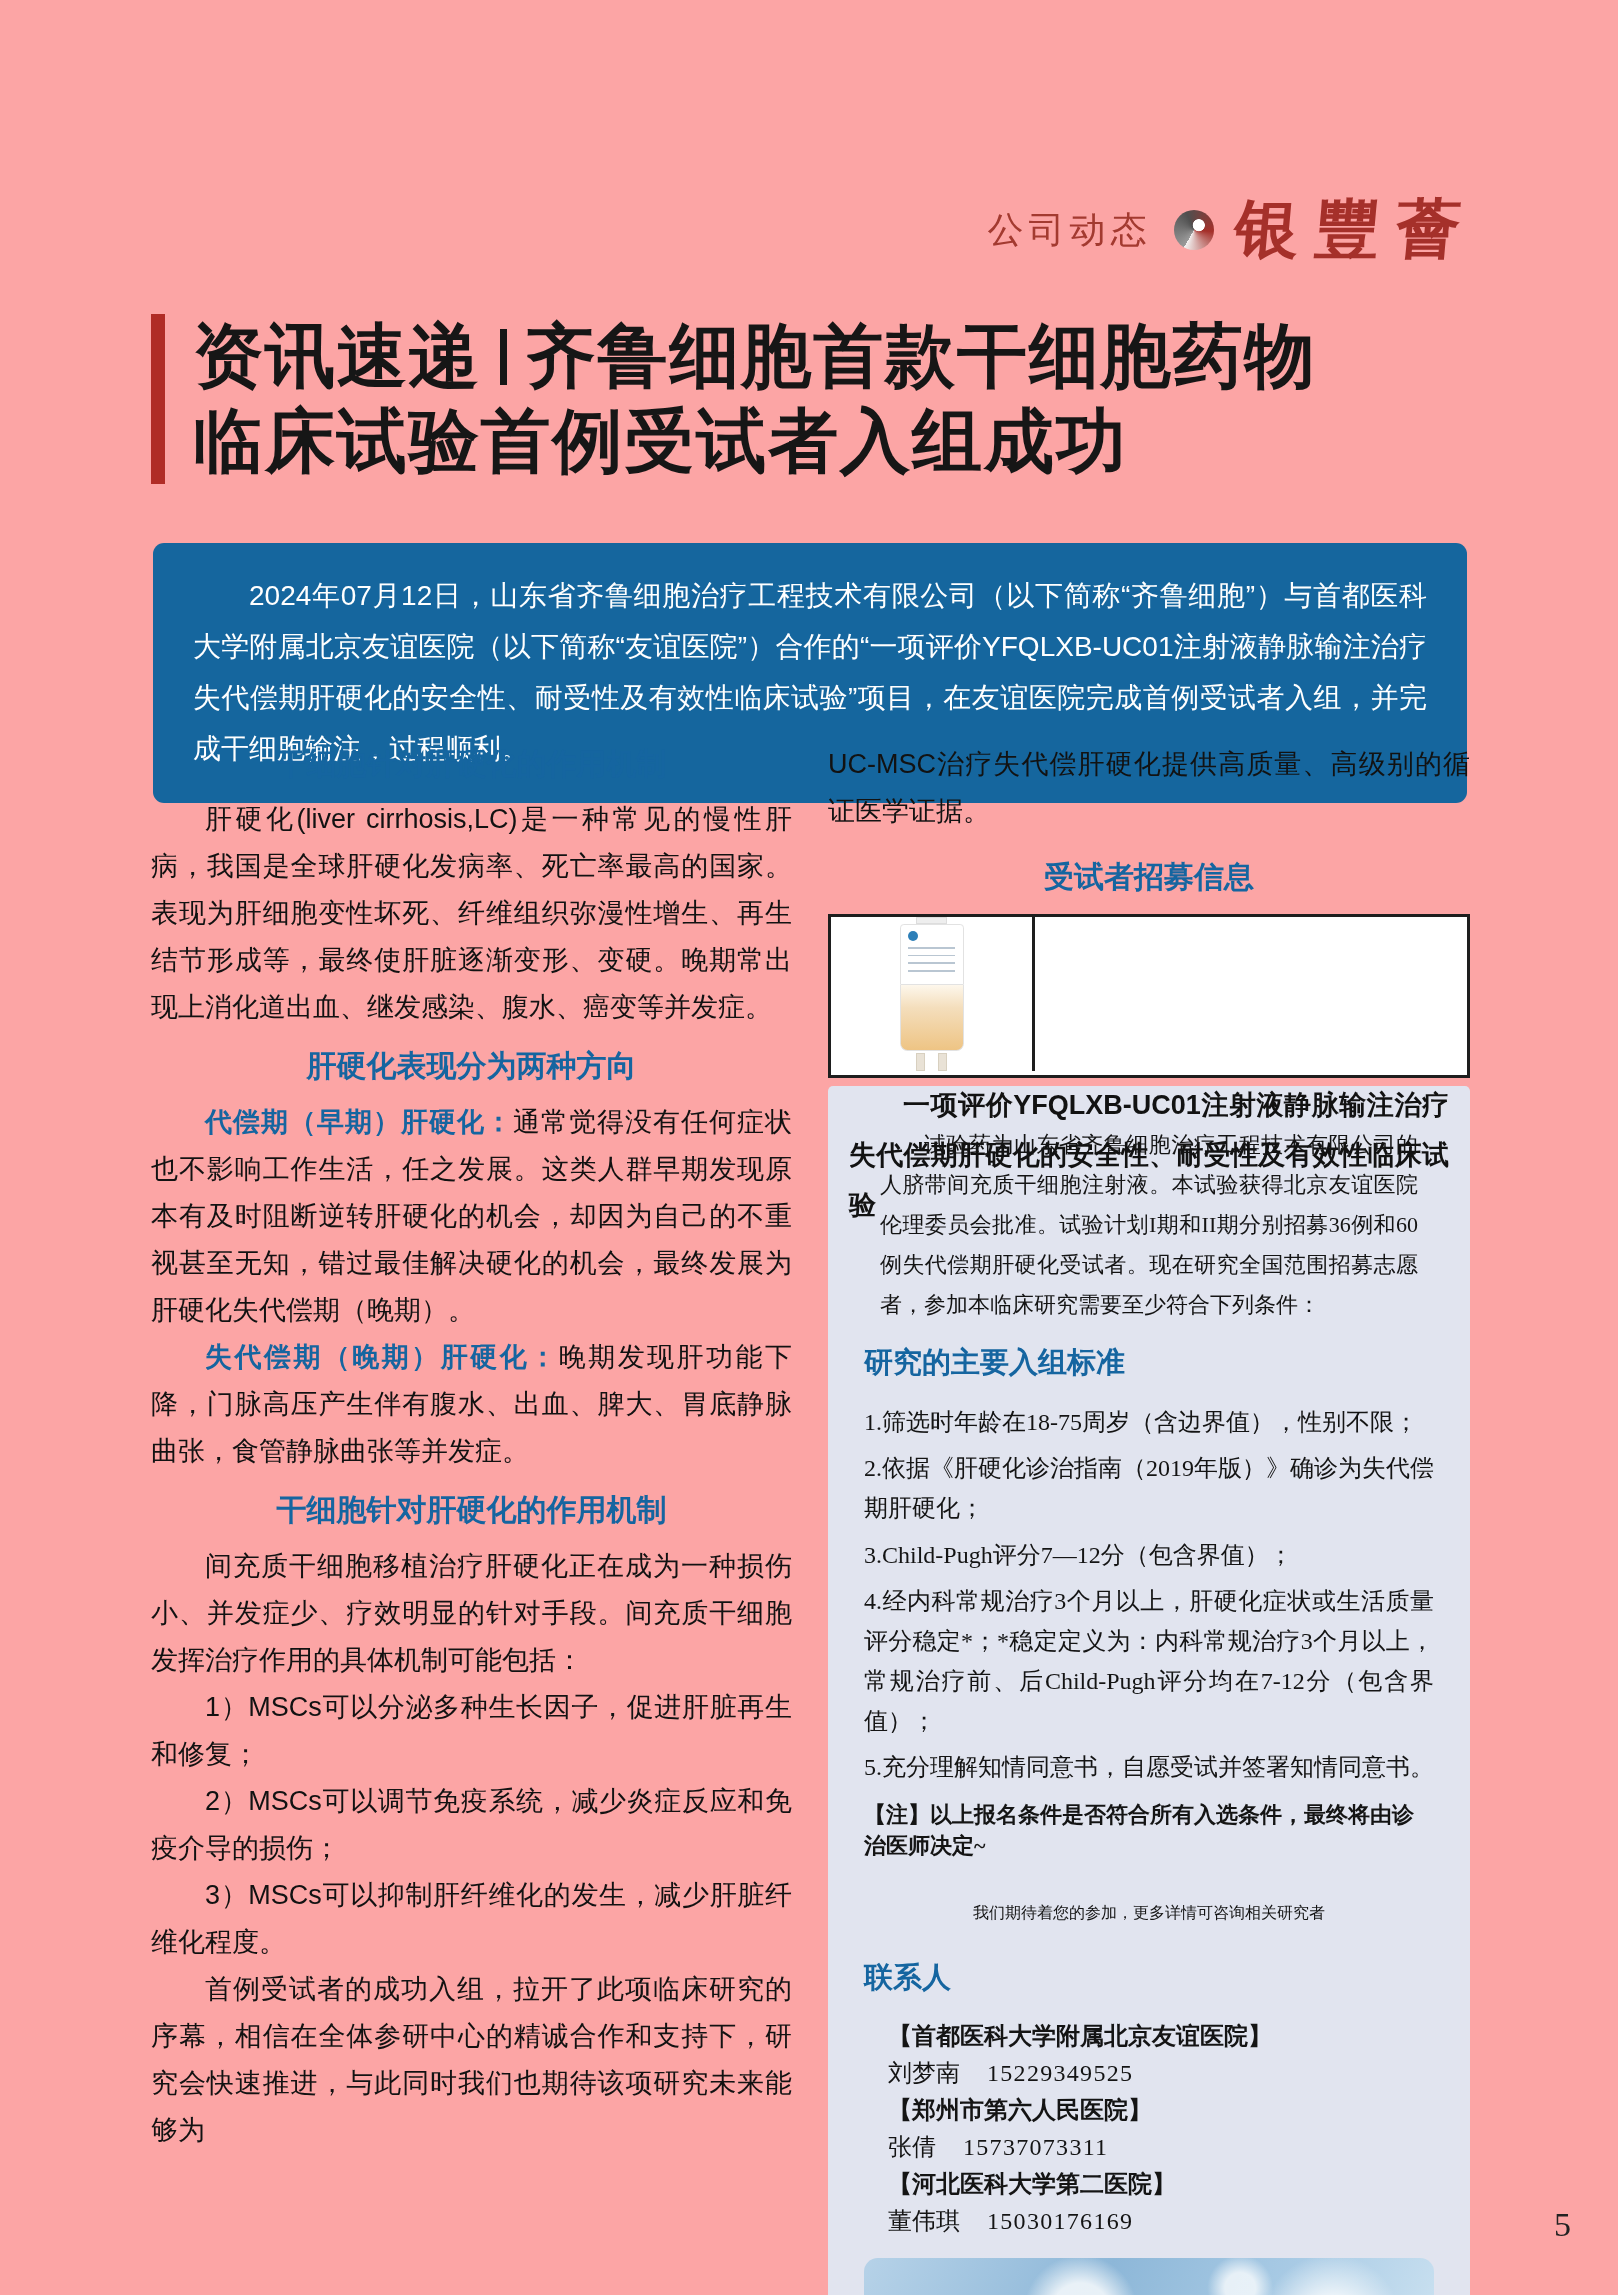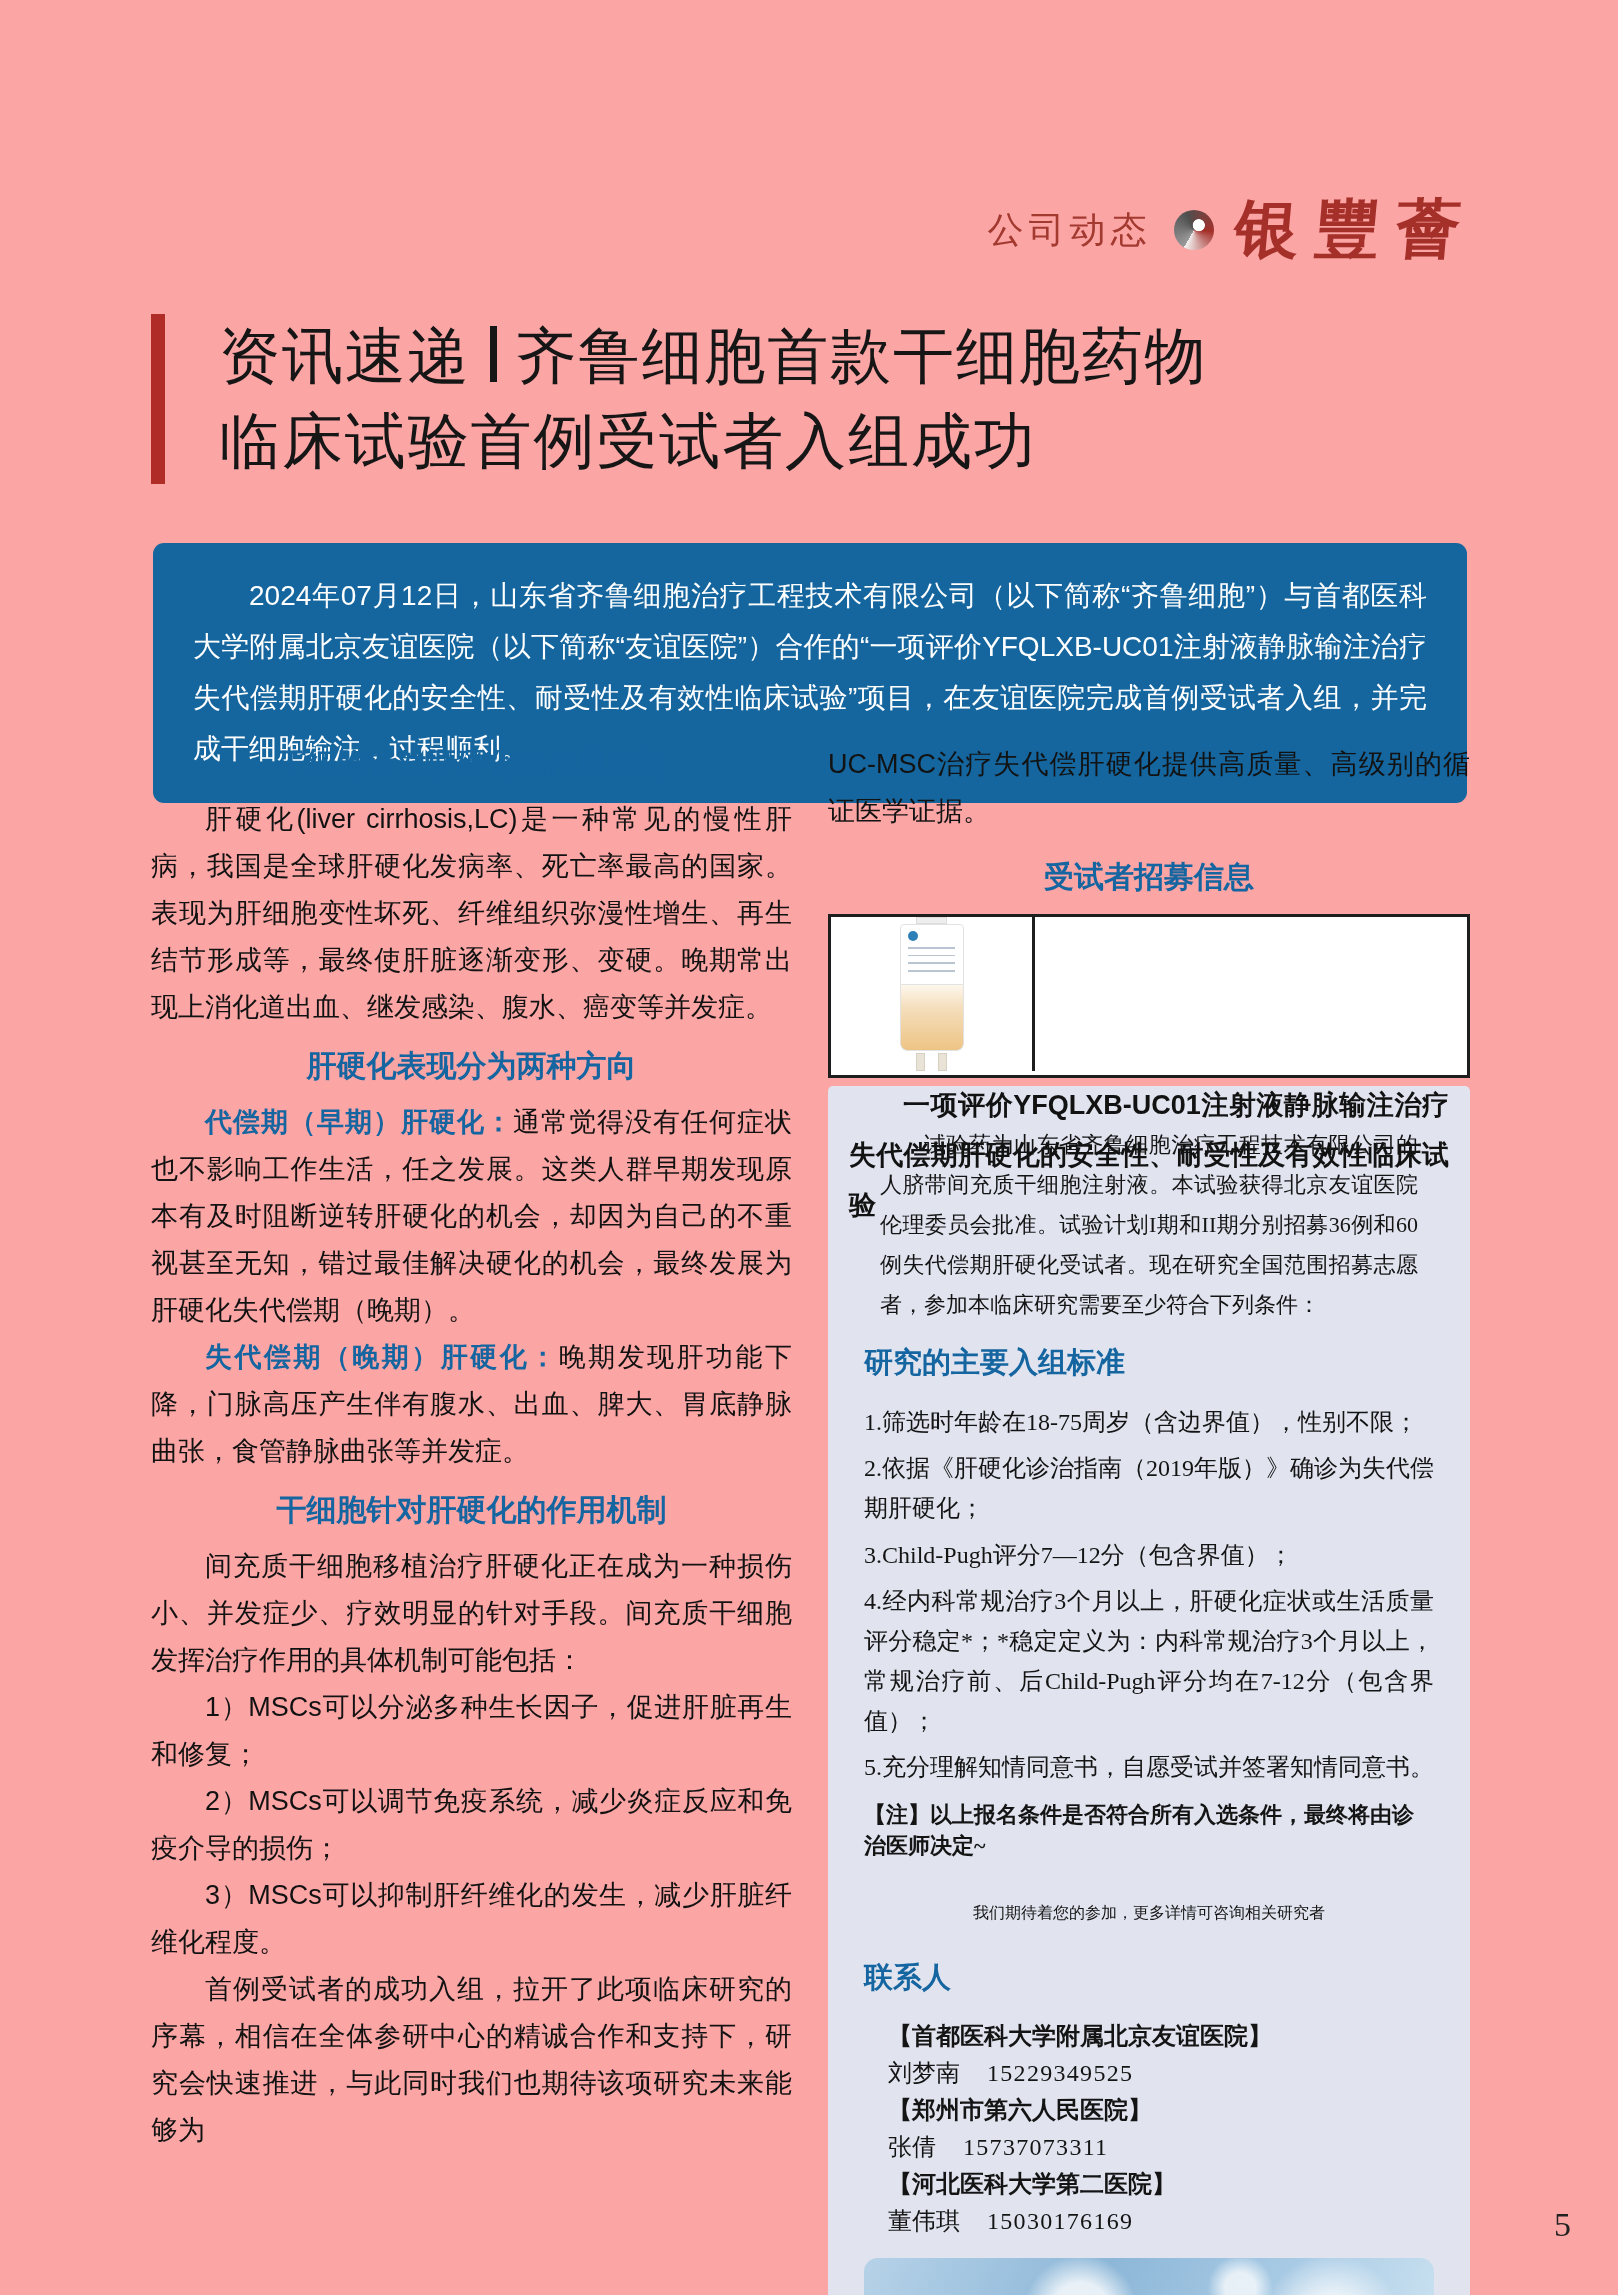--- a/index.html
+++ b/index.html
@@ -11,21 +11,21 @@
   .masthead-label{font-size:36px;color:#a33a30;letter-spacing:5.1px;}
   .swirl{width:40px;height:40px;border-radius:50%;
          background:radial-gradient(circle at 62% 38%, #ffffff 0 5.7px, rgba(255,255,255,0) 6.4px),
                     conic-gradient(from 210deg,#9a9a9a,#4f4f4f 35%,#a5302a 68%,#f2f2f2 100%);}
   .brand{font-family:"Liberation Serif","DejaVu Serif",serif;font-size:64px;font-weight:bold;
          color:#a5302a;letter-spacing:16.6px;transform:skewX(-5deg);line-height:1;}
 
   
   .title-block{position:absolute;left:151px;top:314px;display:flex;}
   .title-bar{width:14px;background:#b02c26;margin-right:28px;}
-  .title-text{font-size:61px;font-weight:normal;line-height:85px;letter-spacing:1.9px;color:#161616;margin-left:26px;}
+  .title-text{font-size:70px;font-weight:bold;line-height:85px;letter-spacing:1.9px;color:#161616;}
   .title-divider{display:inline-block;width:7px;height:56px;background:#161616;
                  margin:0 19px;vertical-align:-5.1px;}
 
   
   .lead-box{position:absolute;left:153px;top:543px;width:1314px;box-sizing:border-box;
             background:#15669e;border-radius:11px;padding:27px 40px 29px;}
   .lead-box p{margin:0;color:#ffffff;font-size:28px;line-height:51px;text-indent:2em;text-align:justify;}
 
   
   .columns{position:absolute;left:151px;top:741px;width:1319px;display:flex;gap:36px;}

